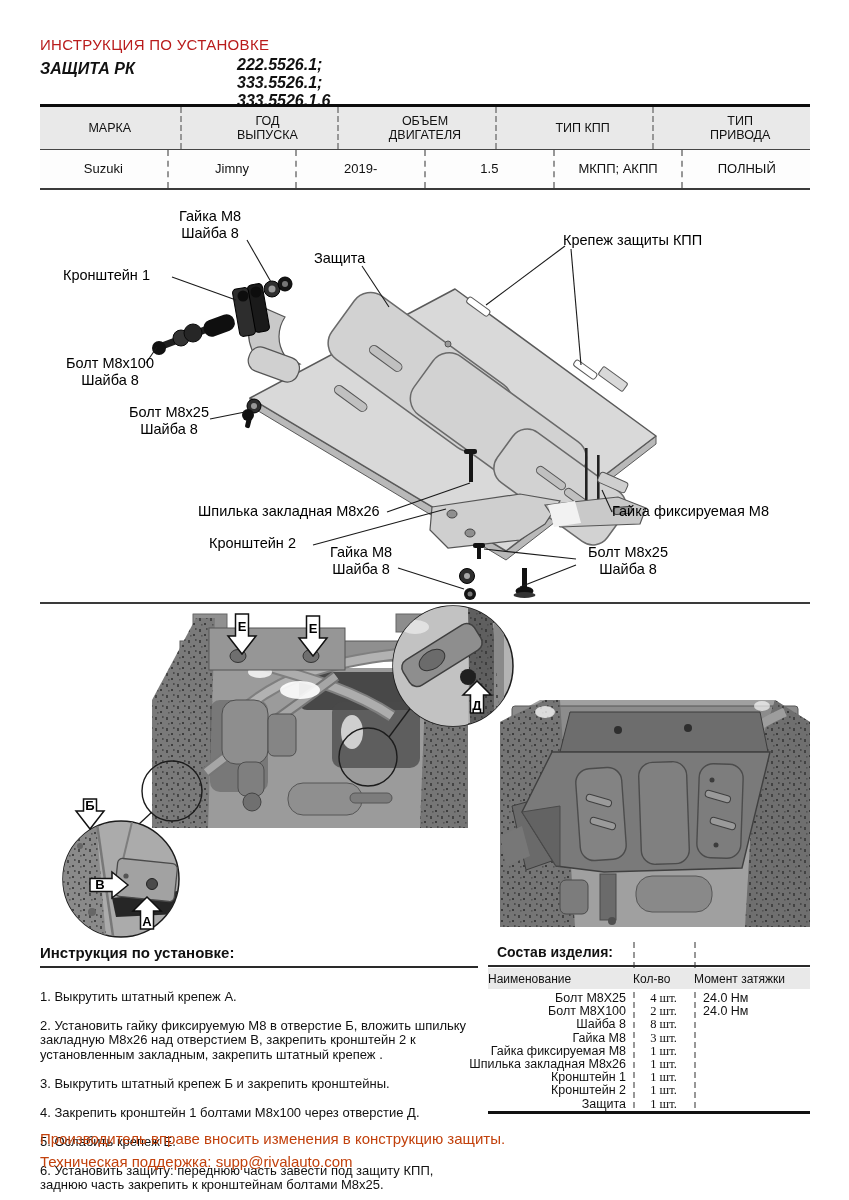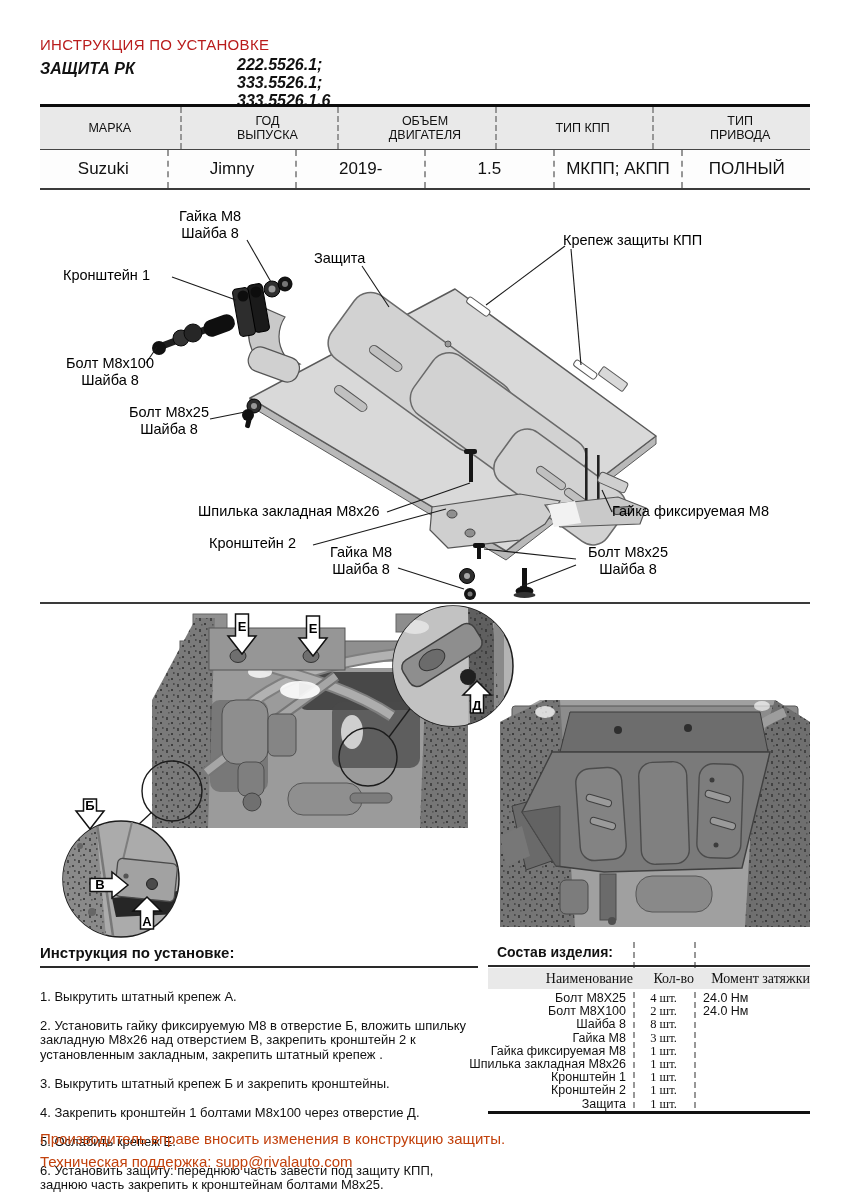--- a/index.html
+++ b/index.html
@@ -16,21 +16,21 @@
 
   
   .vt{position:absolute;left:40px;top:104px;width:770px;border-top:3px solid #0c0c0c;
       border-bottom:2px solid #3a3a3a;}
   .vt .r{display:flex;}
   .vt .hrow{background:#e9e9e9;height:42px;border-bottom:1.5px solid #454545;gap:16px;}
   .vt .brow{height:38px;background:#fdfdfd;}
   .vt .c{flex:1 1 0;display:flex;align-items:center;justify-content:center;text-align:center;
          font-size:12.5px;line-height:14px;white-space:pre-line;border-right:2px dashed #979797;}
   .vt .c:last-child{border-right:none;}
-  .vt .brow .c{font-size:17px;}
+  .vt .brow .c{font-size:13px;}
 
   
   .co{position:absolute;font-size:14.5px;line-height:17px;white-space:pre-line;color:#000;}
   .co.c{text-align:center;}
 
   
   .rule{position:absolute;background:#3a3a3a;}
 
   
   .ins{position:absolute;left:40px;top:944px;width:438px;}
@@ -40,21 +40,21 @@
               border-bottom:3px solid #111;padding-bottom:5px;}
   .ins .steps div{margin:0;}
 
   
   .comp{position:absolute;left:488px;top:940px;width:322px;height:176px;}
   .comp .dash{position:absolute;top:2px;height:166px;border-left:2px dashed #979797;}
   .comp .tt{position:absolute;left:9px;top:4px;font-size:14px;font-weight:700;}
   .comp .hline{position:absolute;left:0;top:25px;width:322px;border-top:2.5px solid #2a2a2a;}
   .comp .hband{position:absolute;left:0;top:28px;width:322px;height:21px;background:#e9e9e9;
                display:flex;align-items:center;}
-  .comp .hband div{text-align:right;font-size:14px;font-family:Liberation Serif, serif;}
+  .comp .hband div{text-align:left;font-size:12px;}
   .comp .hc1{width:145px;} .comp .hc2{width:61px;} .comp .hc3{width:116px;}
   .comp .rows{position:absolute;left:0;top:52px;width:322px;}
   .comp .row{display:flex;height:13.2px;align-items:center;font-size:12.5px;line-height:13.2px;}
   .comp .n{width:145px;display:flex;justify-content:flex-end;padding-right:7px;box-sizing:border-box;}
   .comp .n span{white-space:nowrap;}
   .comp .q{width:61px;text-align:center;white-space:nowrap;font-family:Liberation Serif, serif;}
   .comp .tq{width:116px;text-align:left;padding-left:9px;box-sizing:border-box;white-space:nowrap;}
   .comp .bline{position:absolute;left:0;top:171px;width:322px;border-top:3px solid #111;}
 
   

